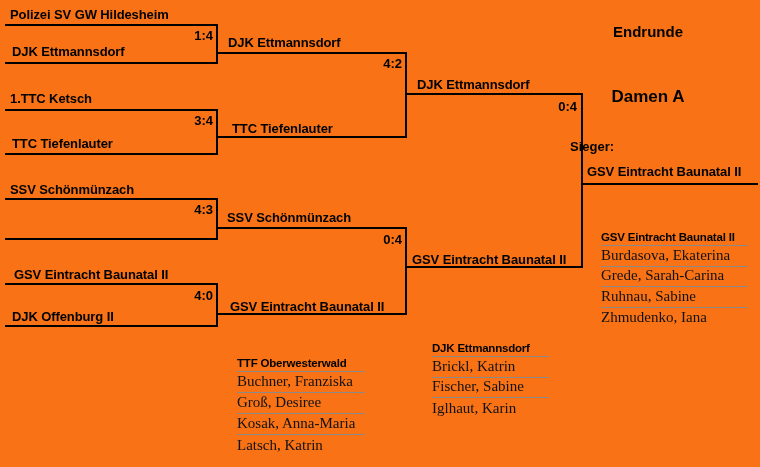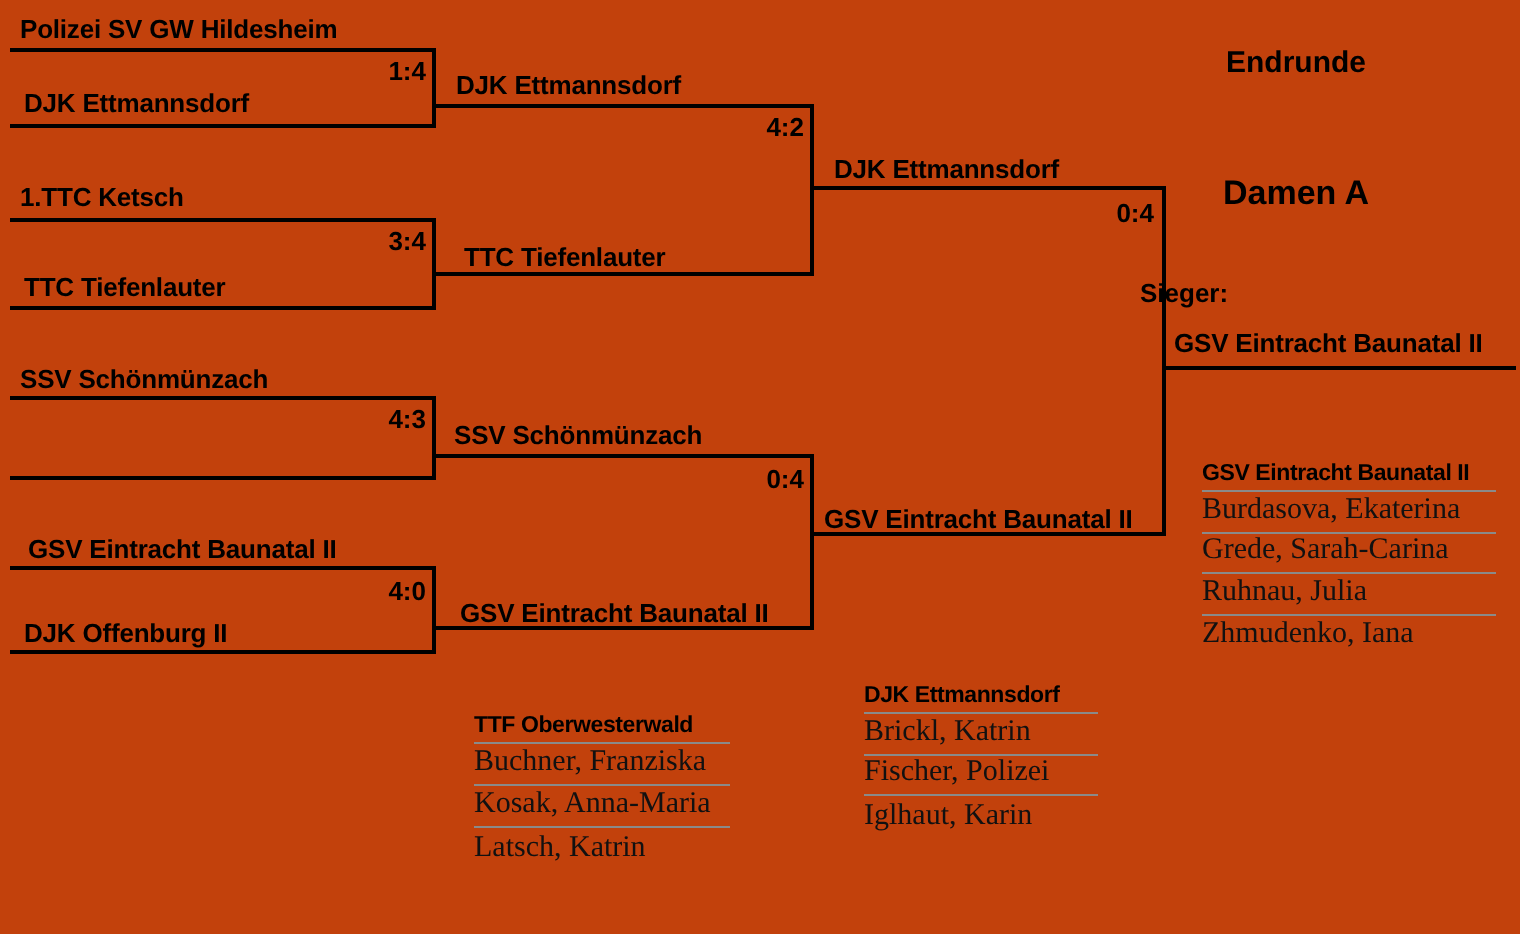--- a/index.html
+++ b/index.html
@@ -1,18 +1,18 @@
 <!DOCTYPE html>
 <html><head>
 <meta charset="utf-8">
 <style>
   * { margin:0; padding:0; box-sizing:border-box; }
   html,body { background:#fff; }
   .page {
-    position:relative; width:760px; height:467px; background:#c2410c;
+    position:relative; width:760px; height:467px; background:#f97316;
     font-family:"Liberation Sans", sans-serif; overflow:hidden; color:#000;
   }
   
   .box {
     position:absolute;
     border-top:2px solid #000; border-right:2px solid #000; border-bottom:2px solid #000;
   }
   .tlabel {
     position:absolute; font-weight:bold; font-size:13px; line-height:15px;
     white-space:nowrap; color:#000; letter-spacing:-0.1px;
@@ -79,31 +79,32 @@
 
   <div class="title-line1">Endrunde</div>
   <div class="title-line2">Damen A</div>
   <div class="sieger">Sieger:</div>
   <div class="tlabel" style="left:587px; top:164px;">GSV Eintracht Baunatal II</div>
 
   <div class="roster" style="left:601px; top:228px; width:147px;">
     <div class="rrow hdr" style="height:18px;">GSV Eintracht Baunatal II</div>
     <div class="rrow name" style="height:20.5px;">Burdasova, Ekaterina</div>
     <div class="rrow name" style="height:20.5px;">Grede, Sarah-Carina</div>
-    <div class="rrow name" style="height:20.5px;">Ruhnau, Julia</div>
+    <div class="rrow name" style="height:20.5px;">Ruhnau, Sabine</div>
     <div class="rrow name last" style="height:20.5px;">Zhmudenko, Iana</div>
   </div>
 
   <div class="roster" style="left:237px; top:352px; width:128px;">
     <div class="rrow hdr" style="height:20px;">TTF Oberwesterwald</div>
     <div class="rrow name" style="height:21px;">Buchner, Franziska</div>
+    <div class="rrow name" style="height:21px;">Groß, Desiree</div>
     <div class="rrow name" style="height:21px;">Kosak, Anna-Maria</div>
     <div class="rrow name last" style="height:21px;">Latsch, Katrin</div>
   </div>
 
   <div class="roster" style="left:432px; top:338px; width:117px;">
     <div class="rrow hdr" style="height:19px;">DJK Ettmannsdorf</div>
     <div class="rrow name" style="height:20.5px;">Brickl, Katrin</div>
-    <div class="rrow name" style="height:20.5px;">Fischer, Polizei</div>
+    <div class="rrow name" style="height:20.5px;">Fischer, Sabine</div>
     <div class="rrow name last" style="height:20.5px;text-align:center;">Iglhaut, Karin</div>
   </div>
 
 </div>
 
 </body></html>

